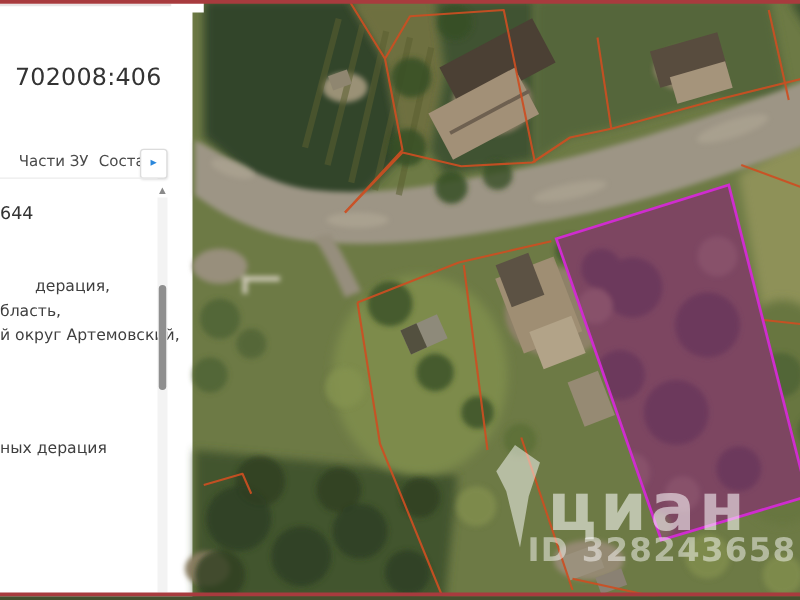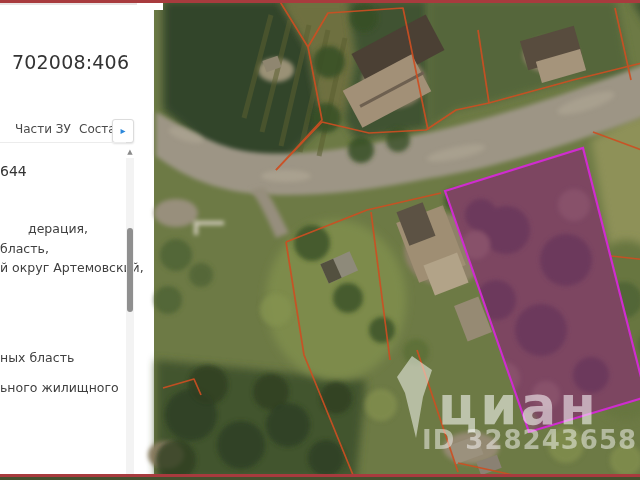--- a/index.html
+++ b/index.html
@@ -203,22 +203,21 @@
       <span class="tab-expand">
         <span>▸</span>
       </span>
     </div>
     <div class="divider"></div>
 
     <div class="pline pnum">644</div>
     <div class="pline addr0">дерация,</div>
     <div class="pline addr1">бласть,</div>
     <div class="pline addr2">й округ Артемовский,</div>
-    <div class="pline land">ных бласть</div>
-    <div class="pline use">ьного жилищного</div>
+    <div class="pline land">ных дерация</div>
 
     <div class="sb-track"></div>
     <div class="sb-up">▲</div>
     <div class="sb-thumb"></div>
   </div>
 
   <div class="white-box"></div>
   <div class="bottom-strip"></div>
   <div class="edge-top"></div>
   <div class="edge-bottom"></div>

